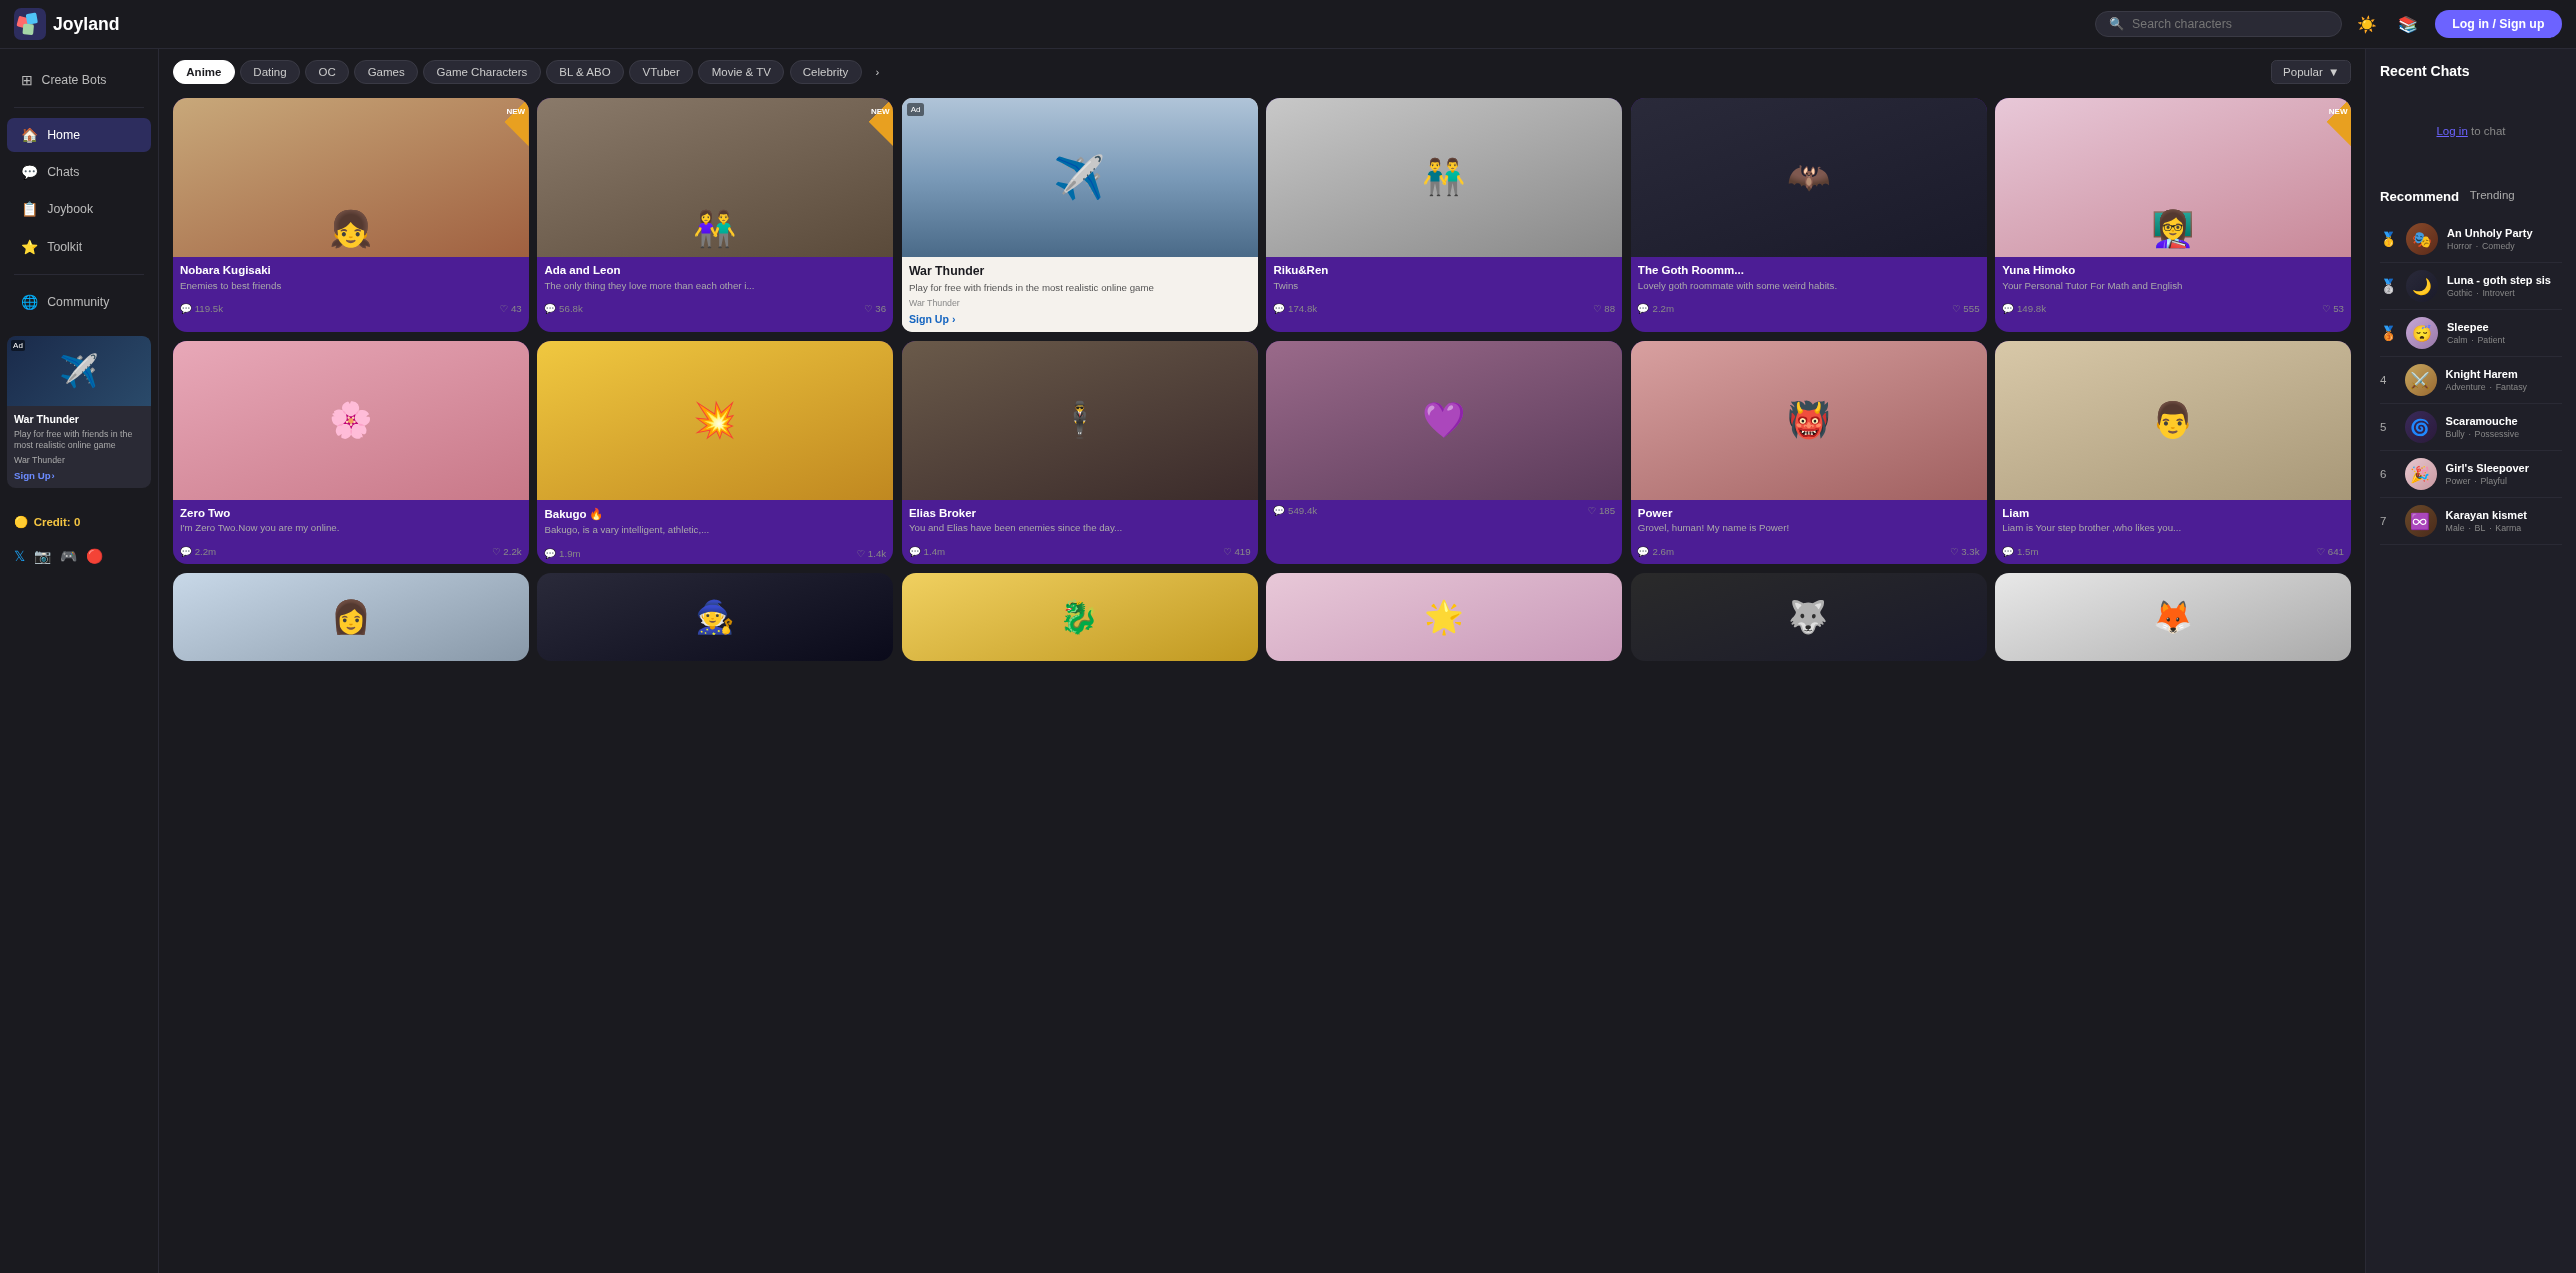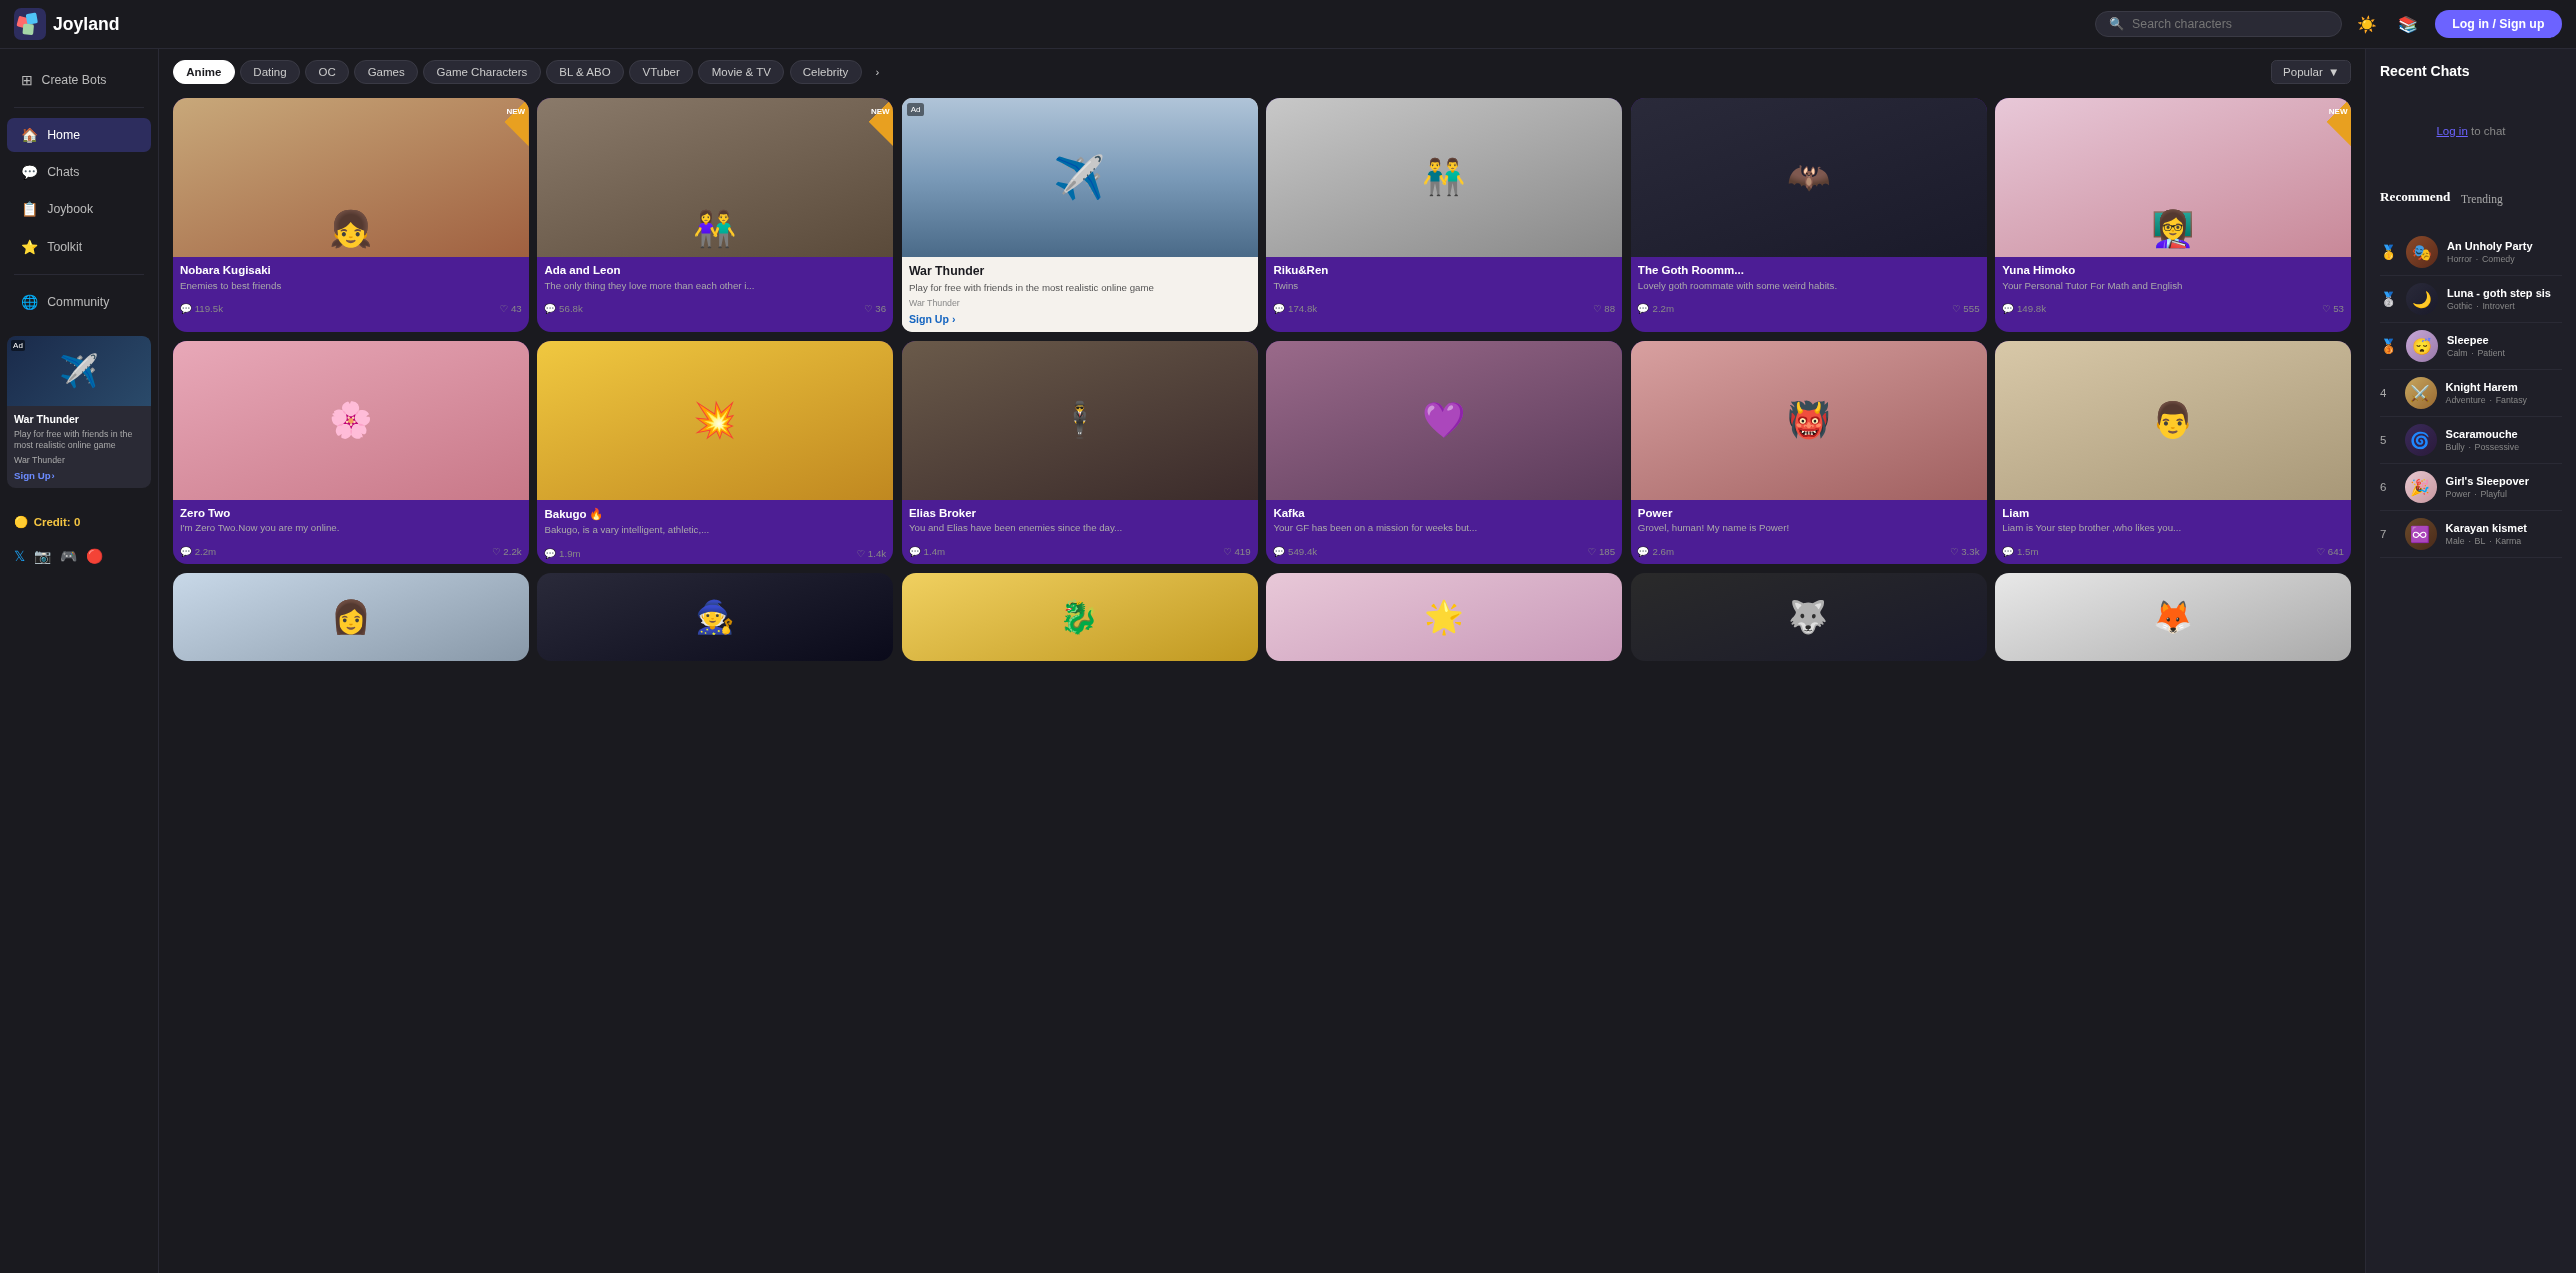--- a/index.html
+++ b/index.html
@@ -144,21 +144,21 @@
 
     
     .right-sidebar {
       width: 211px; background: #1f1f28; border-left: 0.9px solid #2a2a35;
       padding: 14px; flex-shrink: 0; overflow-y: auto;
     }
     .recent-chats-title { font-size: 14px; font-weight: 700; margin-bottom: 10.6px; }
     .login-to-chat { color: #888; font-size: 11.5px; text-align: center; padding: 35px 0; }
     .login-link { color: #6c63ff; cursor: pointer; text-decoration: underline; }
     .recommend-section { margin-top: 17.6px; }
-    .recommend-header { display: flex; align-items: flex-end; gap: 10.6px; margin-bottom: 24px; font-family: Liberation Serif, serif; }
+    .recommend-header { display: flex; align-items: flex-start; gap: 10.6px; margin-bottom: 12px; }
     .recommend-title { font-size: 13.2px; font-weight: 700; }
     .trending-btn { color: #aaa; font-size: 11.5px; cursor: pointer; }
     .recommend-item {
       display: flex; align-items: center; gap: 8.8px;
       padding: 7px 0; border-bottom: 0.9px solid #2a2a35; cursor: pointer;
     }
     .recommend-rank-icon { font-size: 14px; min-width: 16px; }
     .recommend-avatar { width: 32px; height: 32px; border-radius: 50%; flex-shrink: 0; overflow: hidden; display: flex; align-items: center; justify-content: center; font-size: 16px; }
     .recommend-info { flex: 1; min-width: 0; }
     .recommend-name { font-size: 11px; font-weight: 600; white-space: nowrap; overflow: hidden; text-overflow: ellipsis; }
@@ -430,24 +430,20 @@
           <div class="char-card-stats">
             <span class="char-stat"><span>💬</span> 1.4m</span>
             <span class="char-stat"><span>♡</span> 419</span>
           </div>
         </div>
 
         <div class="char-card">
           <div class="char-card-img img-kafka" style="height:159px;display:flex;align-items:center;justify-content:center;">
             <span style="font-size:35px;">💜</span>
           </div>
-          <div class="char-card-info">
-            <div class="char-card-name">Kafka</div>
-            <div class="char-card-desc">Your GF has been on a mission for weeks but...</div>
-          </div>
           <div class="char-card-stats">
             <span class="char-stat"><span>💬</span> 549.4k</span>
             <span class="char-stat"><span>♡</span> 185</span>
           </div>
         </div>
 
         <div class="char-card">
           <div class="char-card-img img-power" style="height:159px;display:flex;align-items:center;justify-content:center;">
             <span style="font-size:35px;">👹</span>
           </div>

